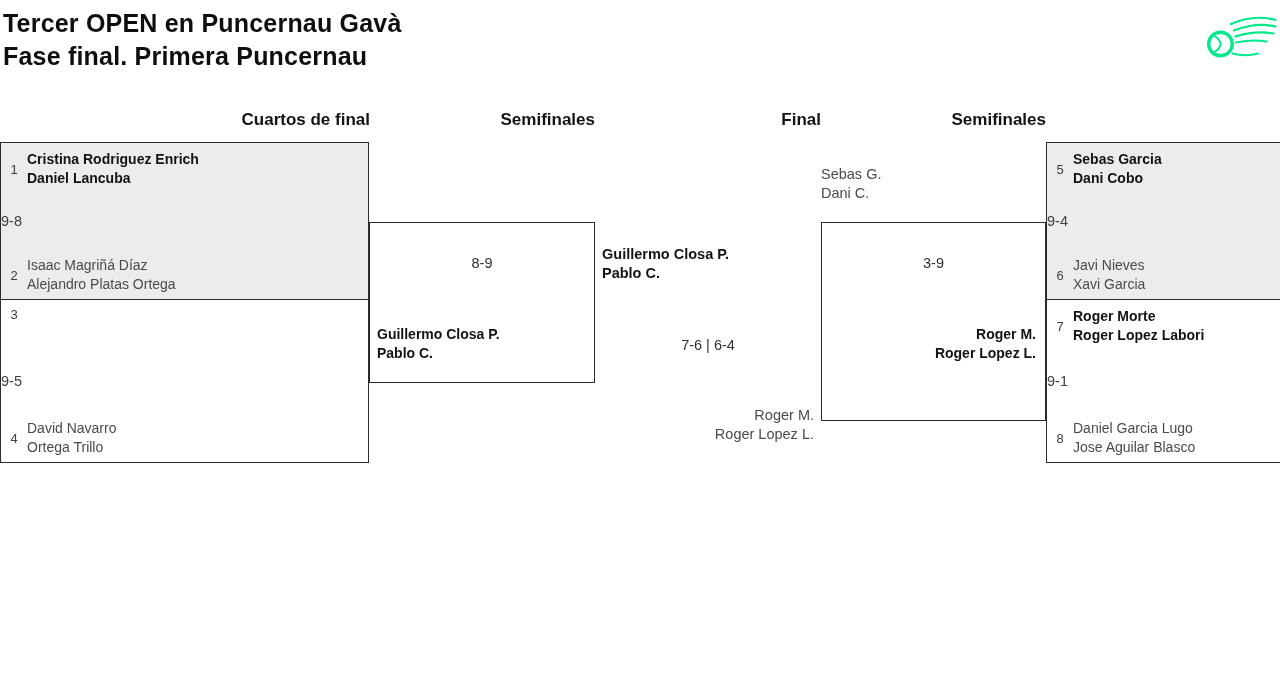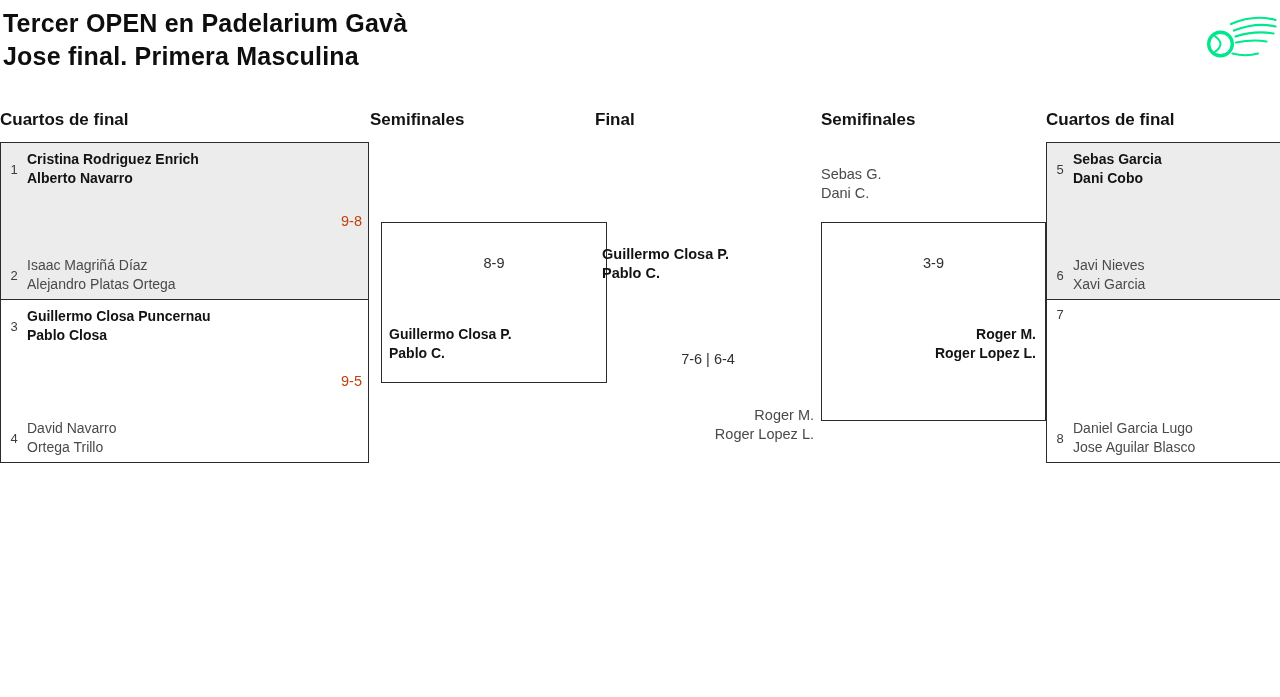--- a/index.html
+++ b/index.html
@@ -2,58 +2,58 @@
 <html><head>
 <meta charset="utf-8">
 <style>
   html,body{margin:0;padding:0;background:#fff;}
   .page{position:relative;width:1280px;height:697px;overflow:hidden;background:#ffffff;
         font-family:"Liberation Sans",sans-serif;color:#131313;}
   .title{position:absolute;left:3px;top:7px;font-size:25px;line-height:33px;font-weight:700;
          color:#0e0e0e;letter-spacing:.2px;}
   .logo{position:absolute;left:1203px;top:15px;width:74px;height:50px;}
   .round-header{position:absolute;top:110px;height:21px;font-size:17px;font-weight:600;
-                text-align:left;color:#131313;white-space:nowrap;}
+                text-align:right;color:#131313;white-space:nowrap;}
   .rh1{left:0;width:370px;} .rh2{left:370px;width:225px;} .rh3{left:595px;width:226px;}
   .rh4{left:821px;width:225px;} .rh5{left:1046px;width:366px;}
   .box{position:absolute;border:1px solid #2b2b2b;box-sizing:border-box;}
   .qf1{left:0;top:142px;width:369px;height:158px;background:#ececec;}
   .qf2{left:0;top:299px;width:369px;height:164px;background:#ffffff;}
-  .sf1{left:369px;top:222px;width:226px;height:161px;background:transparent;margin-left:12px;}
+  .sf1{left:369px;top:222px;width:226px;height:161px;background:transparent;}
   .sf2{left:821px;top:222px;width:225px;height:199px;background:transparent;}
   .qf3{left:1046px;top:142px;width:366px;height:158px;background:#ececec;}
   .qf4{left:1046px;top:299px;width:366px;height:164px;background:#ffffff;}
   .team-row{position:absolute;left:0;right:0;display:flex;align-items:center;}
   .team-row.top{top:7px;} .team-row.bottom{bottom:5px;}
   .seed{flex:0 0 26px;text-align:center;font-size:13px;color:#3d3d3d;}
   .names{font-size:14px;line-height:19px;white-space:nowrap;}
   .winner{font-weight:700;color:#131313;}
   .loser{font-weight:400;color:#4a4a4a;}
   .score{position:absolute;left:0;right:6px;top:50%;transform:translateY(-50%);
-         text-align:right;font-size:14.5px;color:#c2410c;}
+         text-align:left;font-size:14.5px;color:#404040;}
   .sf-score{position:absolute;left:0;right:0;top:32px;text-align:center;
             font-size:14.5px;color:#2f2f2f;}
   .sf-winner{position:absolute;top:102px;}
   .sf1 .sf-winner{left:7px;text-align:left;}
   .sf2 .sf-winner{right:9px;text-align:right;}
   .float-label{position:absolute;font-size:14.5px;line-height:19px;white-space:nowrap;}
   .sf1-top{left:376px;top:165px;text-align:left;}
   .sf2-top{left:821px;width:216px;top:165px;text-align:left;}
   .final-winner{left:602px;top:245px;text-align:left;}
-  .final-score{left:595px;width:226px;top:336px;text-align:center;font-size:14.5px;color:#2f2f2f;margin-top:14px;}
+  .final-score{left:595px;width:226px;top:336px;text-align:center;font-size:14.5px;color:#2f2f2f;}
   .final-loser{left:595px;width:219px;top:406px;text-align:right;}
 </style>
 </head>
 <body>
 
 <div class="page">
 
   <div class="title">
-    <div>Tercer OPEN en Padelarium Gavà</div>
-    <div>Jose final. Primera Masculina</div>
+    <div>Tercer OPEN en Puncernau Gavà</div>
+    <div>Fase final. Primera Puncernau</div>
   </div>
 
   <svg class="logo" viewBox="0 0 74 50" fill="none" xmlns="http://www.w3.org/2000/svg">
     <g stroke="#00e88c" stroke-linecap="round" fill="none">
       <circle cx="17.5" cy="29" r="11.8" stroke-width="3.4"></circle>
       <path d="M11,20.5 Q24,29 11,37.5" stroke-width="2"></path>
       <path d="M28,9 C44,2 60,1.5 72.5,5" stroke-width="2.2"></path>
       <path d="M31,15.5 C47,9.5 62,9 72.5,11.5" stroke-width="2.2"></path>
       <path d="M32.5,21.5 C47,17 60.5,16.8 70.5,18.5" stroke-width="2.2"></path>
       <path d="M33,27.5 C45.5,25 56,25.2 63.5,26.5" stroke-width="2.2"></path>
@@ -65,40 +65,36 @@
   <div class="round-header rh2">Semifinales</div>
   <div class="round-header rh3">Final</div>
   <div class="round-header rh4">Semifinales</div>
   <div class="round-header rh5">Cuartos de final</div>
 
   <div class="box qf1">
     <div class="team-row top">
       <span class="seed">1</span>
       <span class="names winner">
         <div>Cristina Rodriguez Enrich</div>
-        <div>Alberto Navarro</div>
+        <div>Daniel Lancuba</div>
       </span>
     </div>
     <div class="score">9-8</div>
     <div class="team-row bottom">
       <span class="seed">2</span>
       <span class="names loser">
         <div>Isaac Magriñá Díaz</div>
         <div>Alejandro Platas Ortega</div>
       </span>
     </div>
   </div>
 
   <div class="box qf2">
     <div class="team-row top">
       <span class="seed">3</span>
-      <span class="names winner">
-        <div>Guillermo Closa Puncernau</div>
-        <div>Pablo Closa</div>
-      </span>
     </div>
     <div class="score">9-5</div>
     <div class="team-row bottom">
       <span class="seed">4</span>
       <span class="names loser">
         <div>David Navarro</div>
         <div>Ortega Trillo</div>
       </span>
     </div>
   </div>
@@ -147,20 +143,24 @@
       <span class="names loser">
         <div>Javi Nieves</div>
         <div>Xavi Garcia</div>
       </span>
     </div>
   </div>
 
   <div class="box qf4">
     <div class="team-row top">
       <span class="seed">7</span>
+      <span class="names winner">
+        <div>Roger Morte</div>
+        <div>Roger Lopez Labori</div>
+      </span>
     </div>
     <div class="score">9-1</div>
     <div class="team-row bottom">
       <span class="seed">8</span>
       <span class="names loser">
         <div>Daniel Garcia Lugo</div>
         <div>Jose Aguilar Blasco</div>
       </span>
     </div>
   </div>

